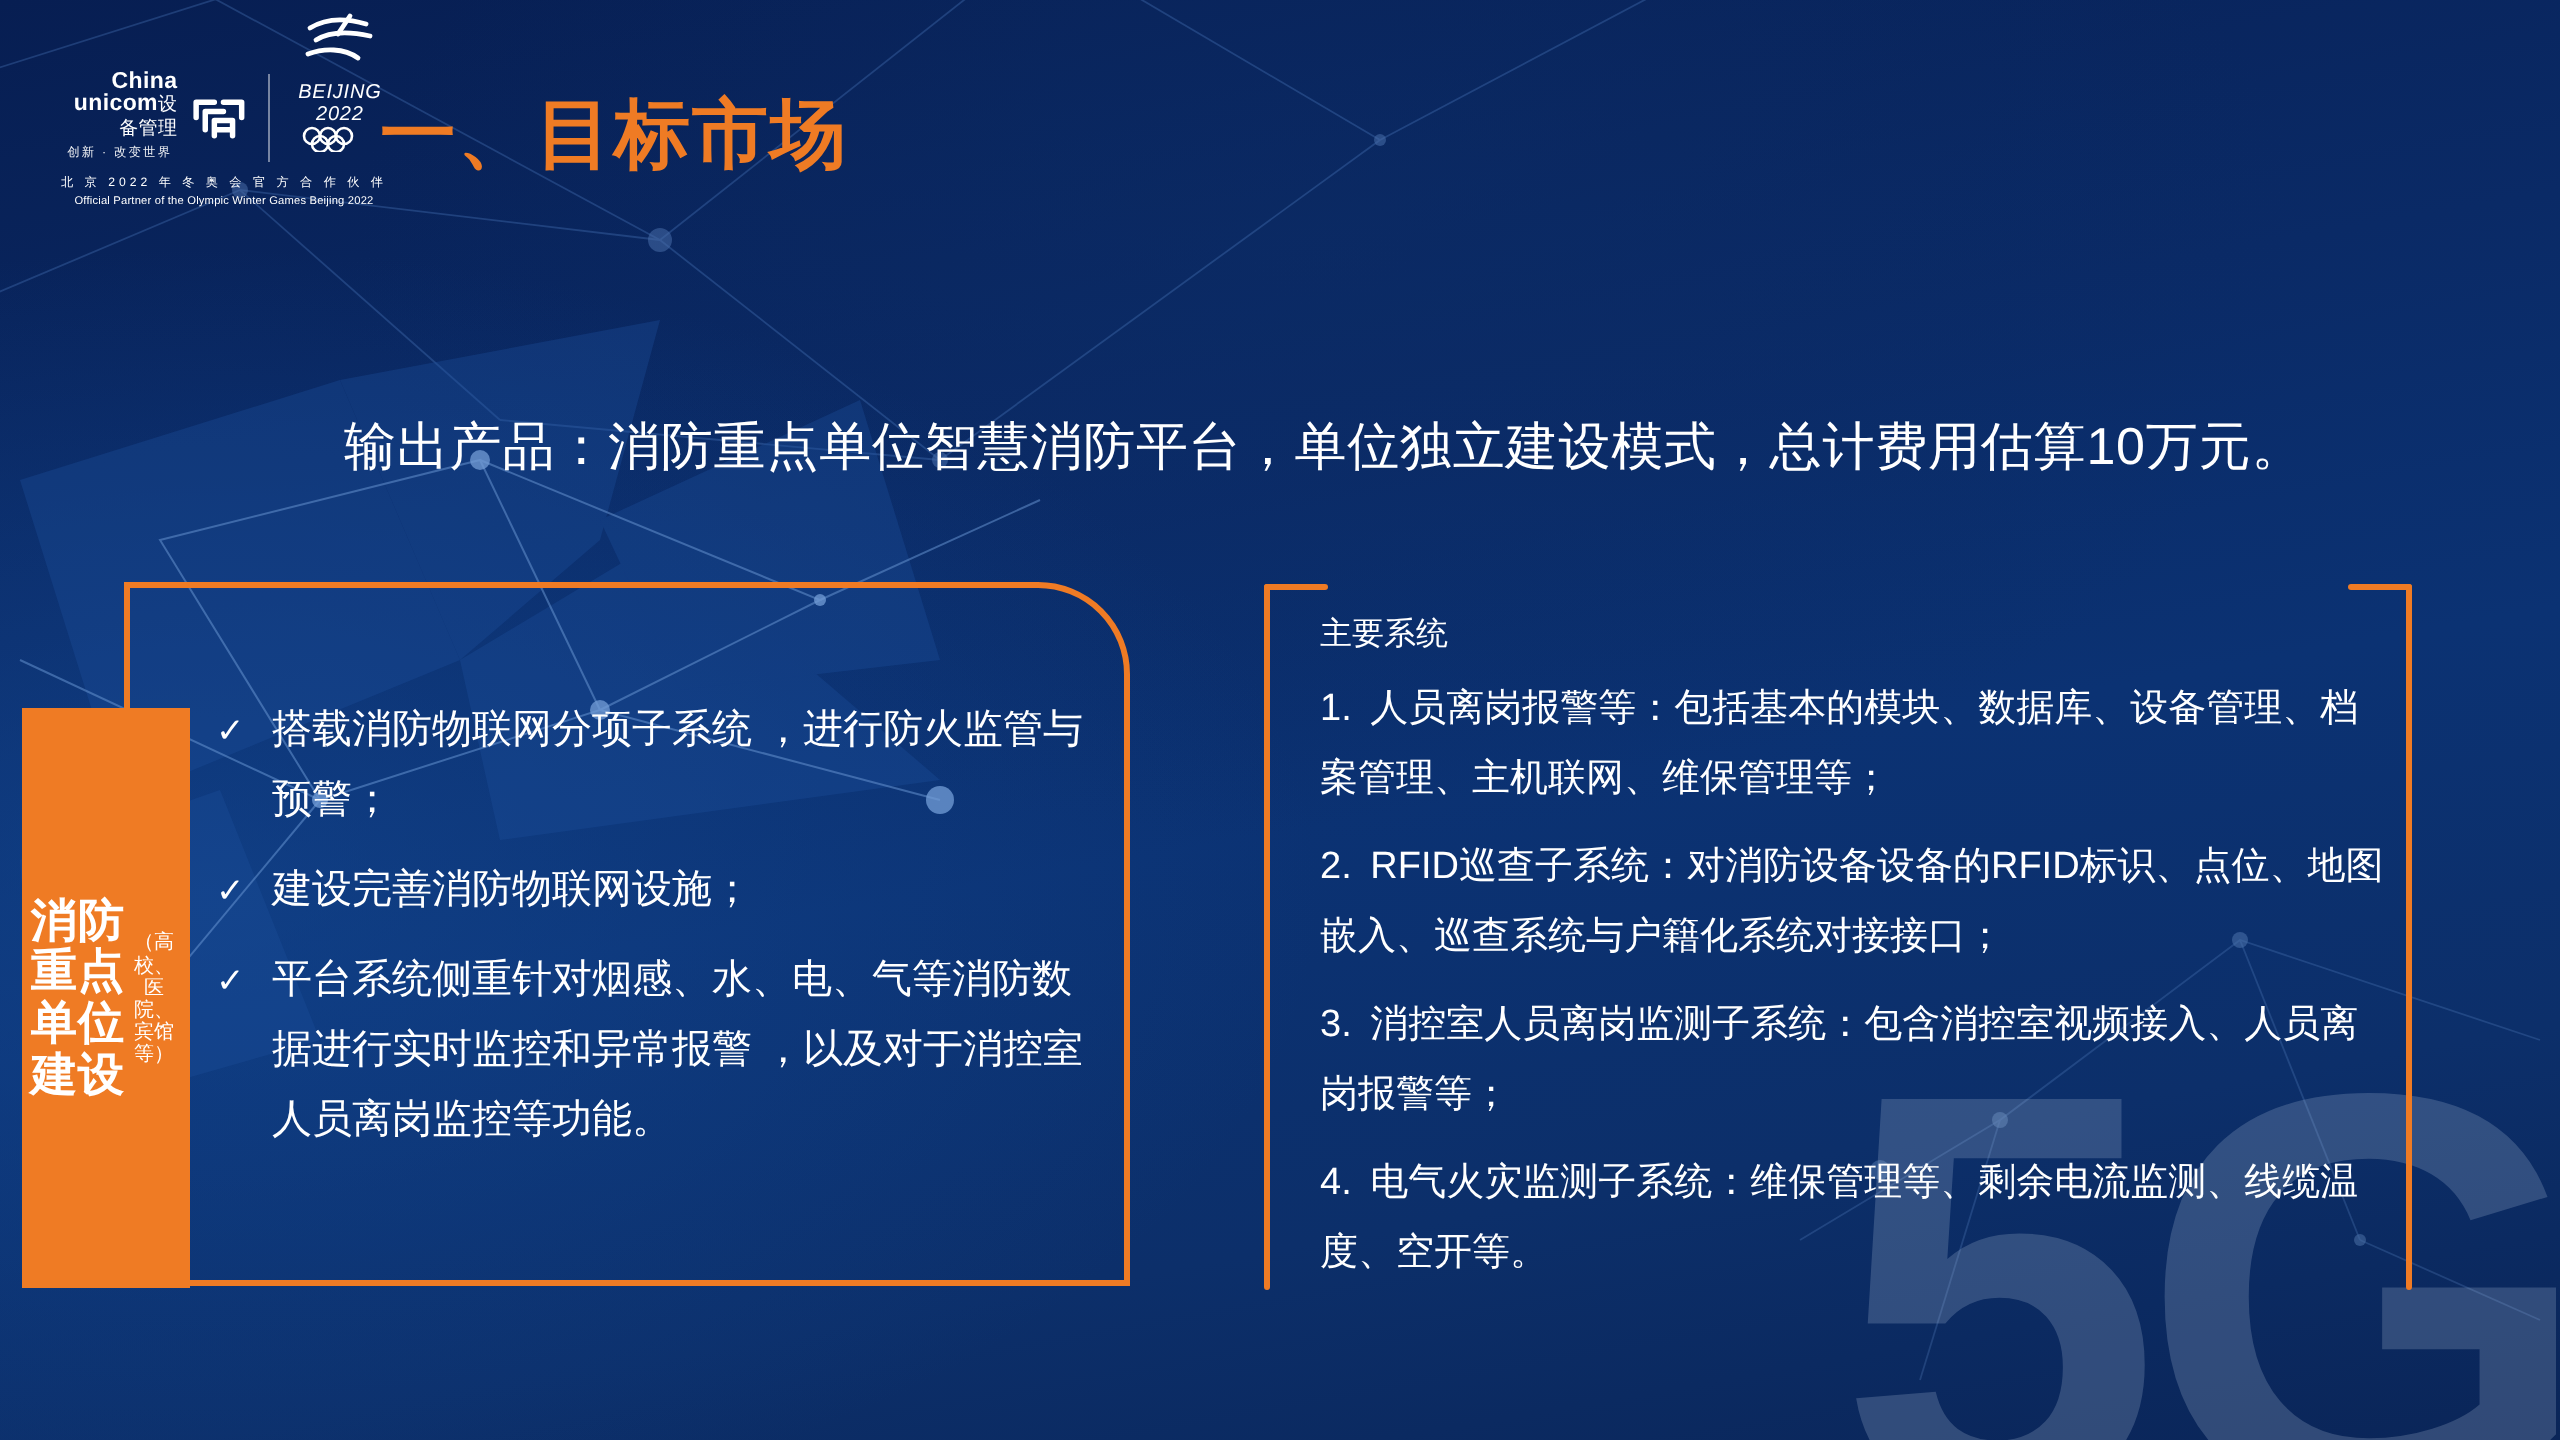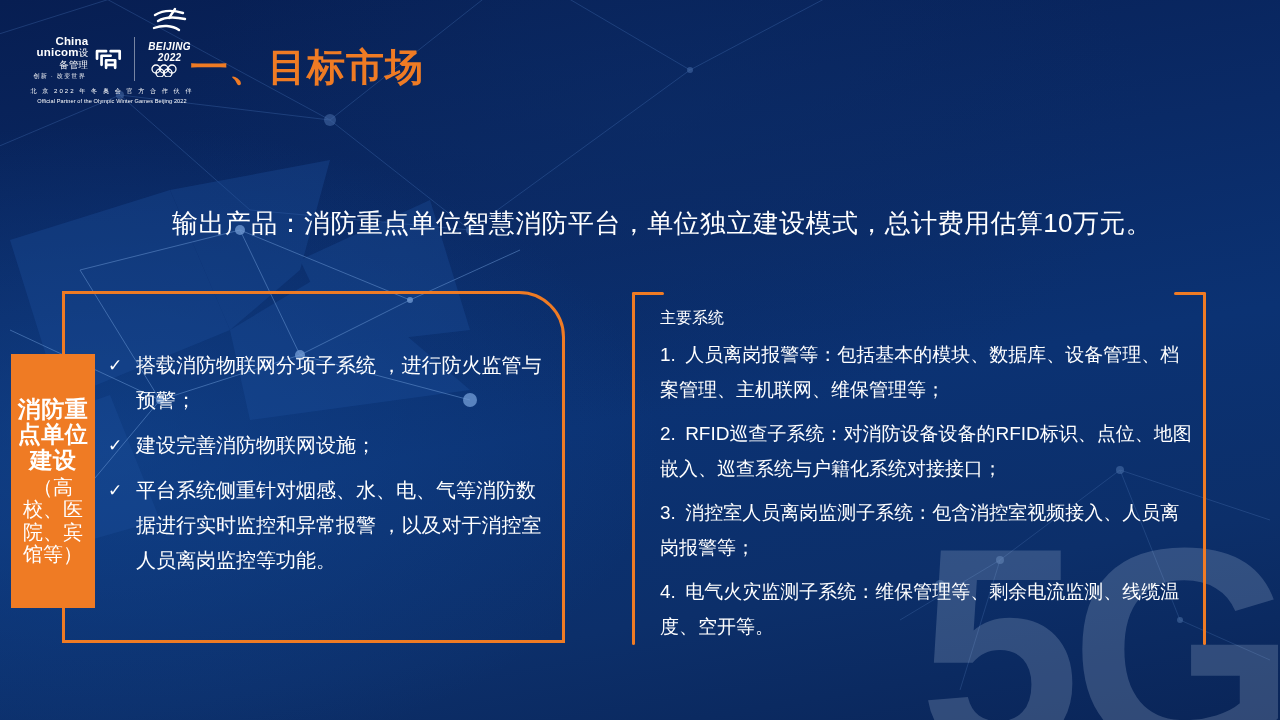--- a/index.html
+++ b/index.html
@@ -49,21 +49,21 @@
   .cu-slogan {
     font-size:6.2px; letter-spacing:1.1px; text-align:center;
     margin-top:2px; opacity:.92;
   }
   .divider-v {
     width:1px; height:44px; background:rgba(255,255,255,.45);
     margin:0 9px;
   }
   .bj-mark { text-align:center; }
   .bj-word {
-    font-size:10px; font-style:italic; font-weight:bold;
+    font-size:10px; font-style:italic; font-weight:normal;
     letter-spacing:.4px; margin-top:1px;
   }
   .footline { margin-top:6px; text-align:center; }
   .footline .cn {
     font-size:6.1px; letter-spacing:2.0px; white-space:nowrap; display:block;
   }
   .footline .en {
     font-size:5.6px; letter-spacing:.1px; white-space:nowrap; display:block;
     margin-top:1.5px;
   }
@@ -87,32 +87,32 @@
 
   
   .left-frame {
     position:absolute; left:62px; top:291px; width:503px; height:352px;
     border:3px solid #ef7b24;
     border-top-right-radius:46px;
     border-radius:0 46px 0 0;
   }
   .left-tab {
     position:absolute; left:11px; top:354px;
-    width:84px; height:254px;
+    width:84px; height:290px;
     background:#ef7b24; color:#ffffff;
-    display:flex; flex-direction:column;
+    display:flex; flex-direction:row;
     align-items:center; justify-content:center;
     text-align:center; padding:6px 4px;
     z-index:4;
   }
   .left-tab .main {
     font-size:23px; font-weight:bold; line-height:1.12; letter-spacing:.5px;
   }
   .left-tab .sub {
-    font-size:20px; line-height:1.12; margin-top:2px;
+    font-size:10px; line-height:1.12; margin-top:2px;
   }
   .left-list {
     position:absolute; left:108px; top:348px; width:440px;
     color:#ffffff;
   }
   .bullet {
     display:flex; align-items:flex-start;
     font-size:20px; line-height:35px; margin-bottom:10px;
   }
   .bullet .tick {

